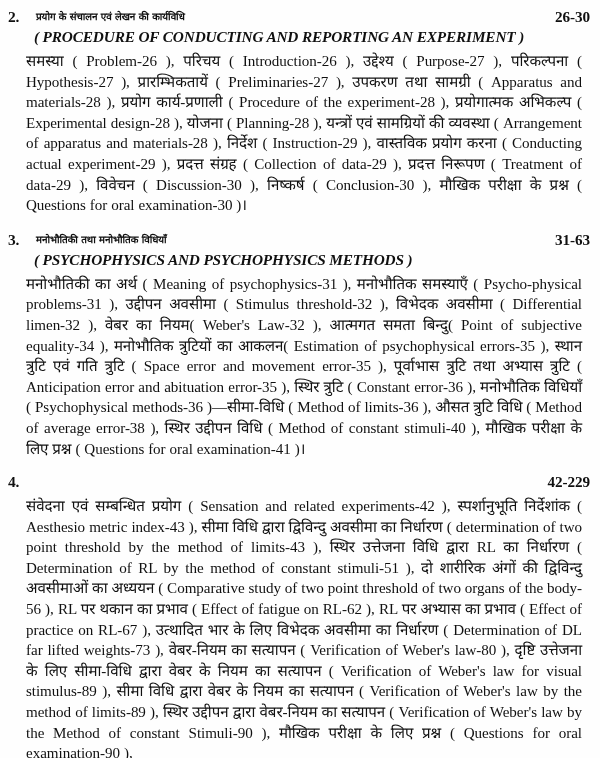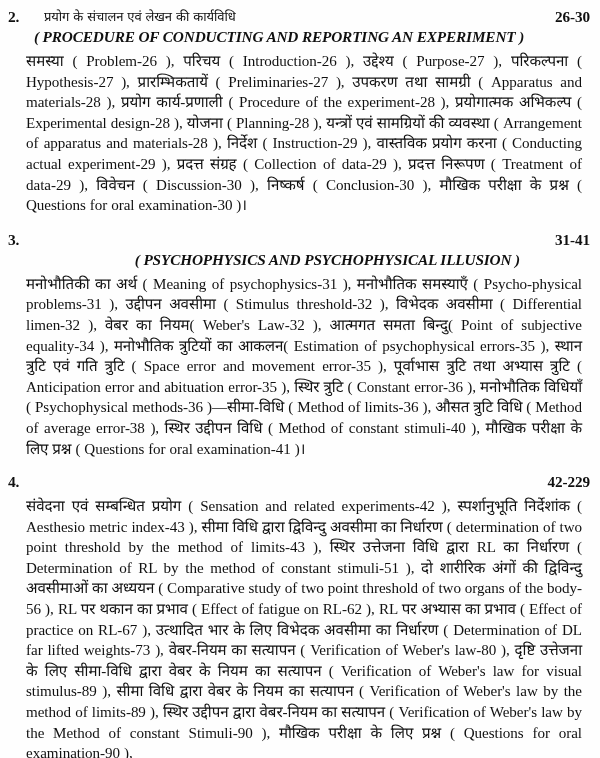--- a/index.html
+++ b/index.html
@@ -39,39 +39,38 @@
     left: 0;
     top: 0;
     width: 26px;
     font-weight: bold;
     font-size: 15.5px;
     line-height: 21px;
     letter-spacing: -0.2px;
   }
   .entry-title-hi {
     display: block;
-    margin-left: 36px;
+    margin-left: 28px;
     margin-right: 70px;
     font-family: "DejaVu Sans", "Liberation Sans", sans-serif;
-    font-weight: normal;
-    font-size: 13px;
+    font-weight: bold;
+    font-size: 10px;
     line-height: 21px;
     letter-spacing: -0.1px;
   }
   .entry-title-en {
     display: block;
     margin-left: 26px;
     margin-right: 70px;
     font-style: italic;
     font-weight: bold;
     font-size: 15.3px;
     line-height: 20px;
     letter-spacing: -0.15px;
     white-space: nowrap;
-    text-align: right;
   }
   .entry-pages {
     position: absolute;
     right: 0;
     top: 0;
     font-weight: bold;
     font-size: 15.2px;
     line-height: 21px;
     letter-spacing: -0.1px;
     text-align: center;
@@ -103,23 +102,24 @@
       <span class="entry-title-hi">प्रयोग के संचालन एवं लेखन की कार्यविधि</span>
       <span class="entry-pages">26-30</span>
     </div>
     <div class="entry-title-en">( PROCEDURE OF CONDUCTING AND REPORTING AN EXPERIMENT )</div>
     <p class="entry-body">समस्या ( Problem-26 ), परिचय ( Introduction-26 ), उद्देश्य ( Purpose-27 ), परिकल्पना ( Hypothesis-27 ), प्रारम्भिकतायें ( Preliminaries-27 ), उपकरण तथा सामग्री ( Apparatus and materials-28 ), प्रयोग कार्य-प्रणाली ( Procedure of the experiment-28 ), प्रयोगात्मक अभिकल्प ( Experimental design-28 ), योजना ( Planning-28 ), यन्त्रों एवं सामग्रियों की व्यवस्था ( Arrangement of apparatus and materials-28 ), निर्देश ( Instruction-29 ), वास्तविक प्रयोग करना ( Conducting actual experiment-29 ), प्रदत्त संग्रह ( Collection of data-29 ), प्रदत्त निरूपण ( Treatment of data-29 ), विवेचन ( Discussion-30 ), निष्कर्ष ( Conclusion-30 ), मौखिक परीक्षा के प्रश्न ( Questions for oral examination-30 )।</p>
   </div>
 
   <div class="entry sp-3">
     <div class="entry-head">
       <span class="entry-num">3.</span>
-      <span class="entry-pages">31-41</span>
+      <span class="entry-title-hi">मनोभौतिकी तथा मनोभौतिक विधियाँ</span>
+      <span class="entry-pages">31-63</span>
     </div>
-    <div class="entry-title-en">( PSYCHOPHYSICS AND PSYCHOPHYSICAL ILLUSION )</div>
+    <div class="entry-title-en">( PSYCHOPHYSICS AND PSYCHOPHYSICS METHODS )</div>
     <p class="entry-body">मनोभौतिकी का अर्थ ( Meaning of psychophysics-31 ), मनोभौतिक समस्याएँ ( Psycho-physical problems-31 ), उद्दीपन अवसीमा ( Stimulus threshold-32 ), विभेदक अवसीमा ( Differential limen-32 ), वेबर का नियम( Weber's Law-32 ), आत्मगत समता बिन्दु( Point of subjective equality-34 ), मनोभौतिक त्रुटियों का आकलन( Estimation of psychophysical errors-35 ), स्थान त्रुटि एवं गति त्रुटि ( Space error and movement error-35 ), पूर्वाभास त्रुटि तथा अभ्यास त्रुटि ( Anticipation error and abituation error-35 ), स्थिर त्रुटि ( Constant error-36 ), मनोभौतिक विधियाँ ( Psychophysical methods-36 )—सीमा-विधि ( Method of limits-36 ), औसत त्रुटि विधि ( Method of average error-38 ), स्थिर उद्दीपन विधि ( Method of constant stimuli-40 ), मौखिक परीक्षा के लिए प्रश्न ( Questions for oral examination-41 )।</p>
   </div>
 
   <div class="entry sp-4">
     <div class="entry-head">
       <span class="entry-num">4.</span>
       <span class="entry-pages">42-229</span>
     </div>
     <p class="entry-body">संवेदना एवं सम्बन्धित प्रयोग ( Sensation and related experiments-42 ), स्पर्शानुभूति निर्देशांक ( Aesthesio metric index-43 ), सीमा विधि द्वारा द्विविन्दु अवसीमा का निर्धारण ( determination of two point threshold by the method of limits-43 ), स्थिर उत्तेजना विधि द्वारा RL का निर्धारण ( Determination of RL by the method of constant stimuli-51 ), दो शारीरिक अंगों की द्विविन्दु अवसीमाओं का अध्ययन ( Comparative study of two point threshold of two organs of the body-56 ), RL पर थकान का प्रभाव ( Effect of fatigue on RL-62 ), RL पर अभ्यास का प्रभाव ( Effect of practice on RL-67 ), उत्थादित भार के लिए विभेदक अवसीमा का निर्धारण ( Determination of DL far lifted weights-73 ), वेबर-नियम का सत्यापन ( Verification of Weber's law-80 ), दृष्टि उत्तेजना के लिए सीमा-विधि द्वारा वेबर के नियम का सत्यापन ( Verification of Weber's law for visual stimulus-89 ), सीमा विधि द्वारा वेबर के नियम का सत्यापन ( Verification of Weber's law by the method of limits-89 ), स्थिर उद्दीपन द्वारा वेबर-नियम का सत्यापन ( Verification of Weber's law by the Method of constant Stimuli-90 ), मौखिक परीक्षा के लिए प्रश्न ( Questions for oral examination-90 ),</p>
   </div>

